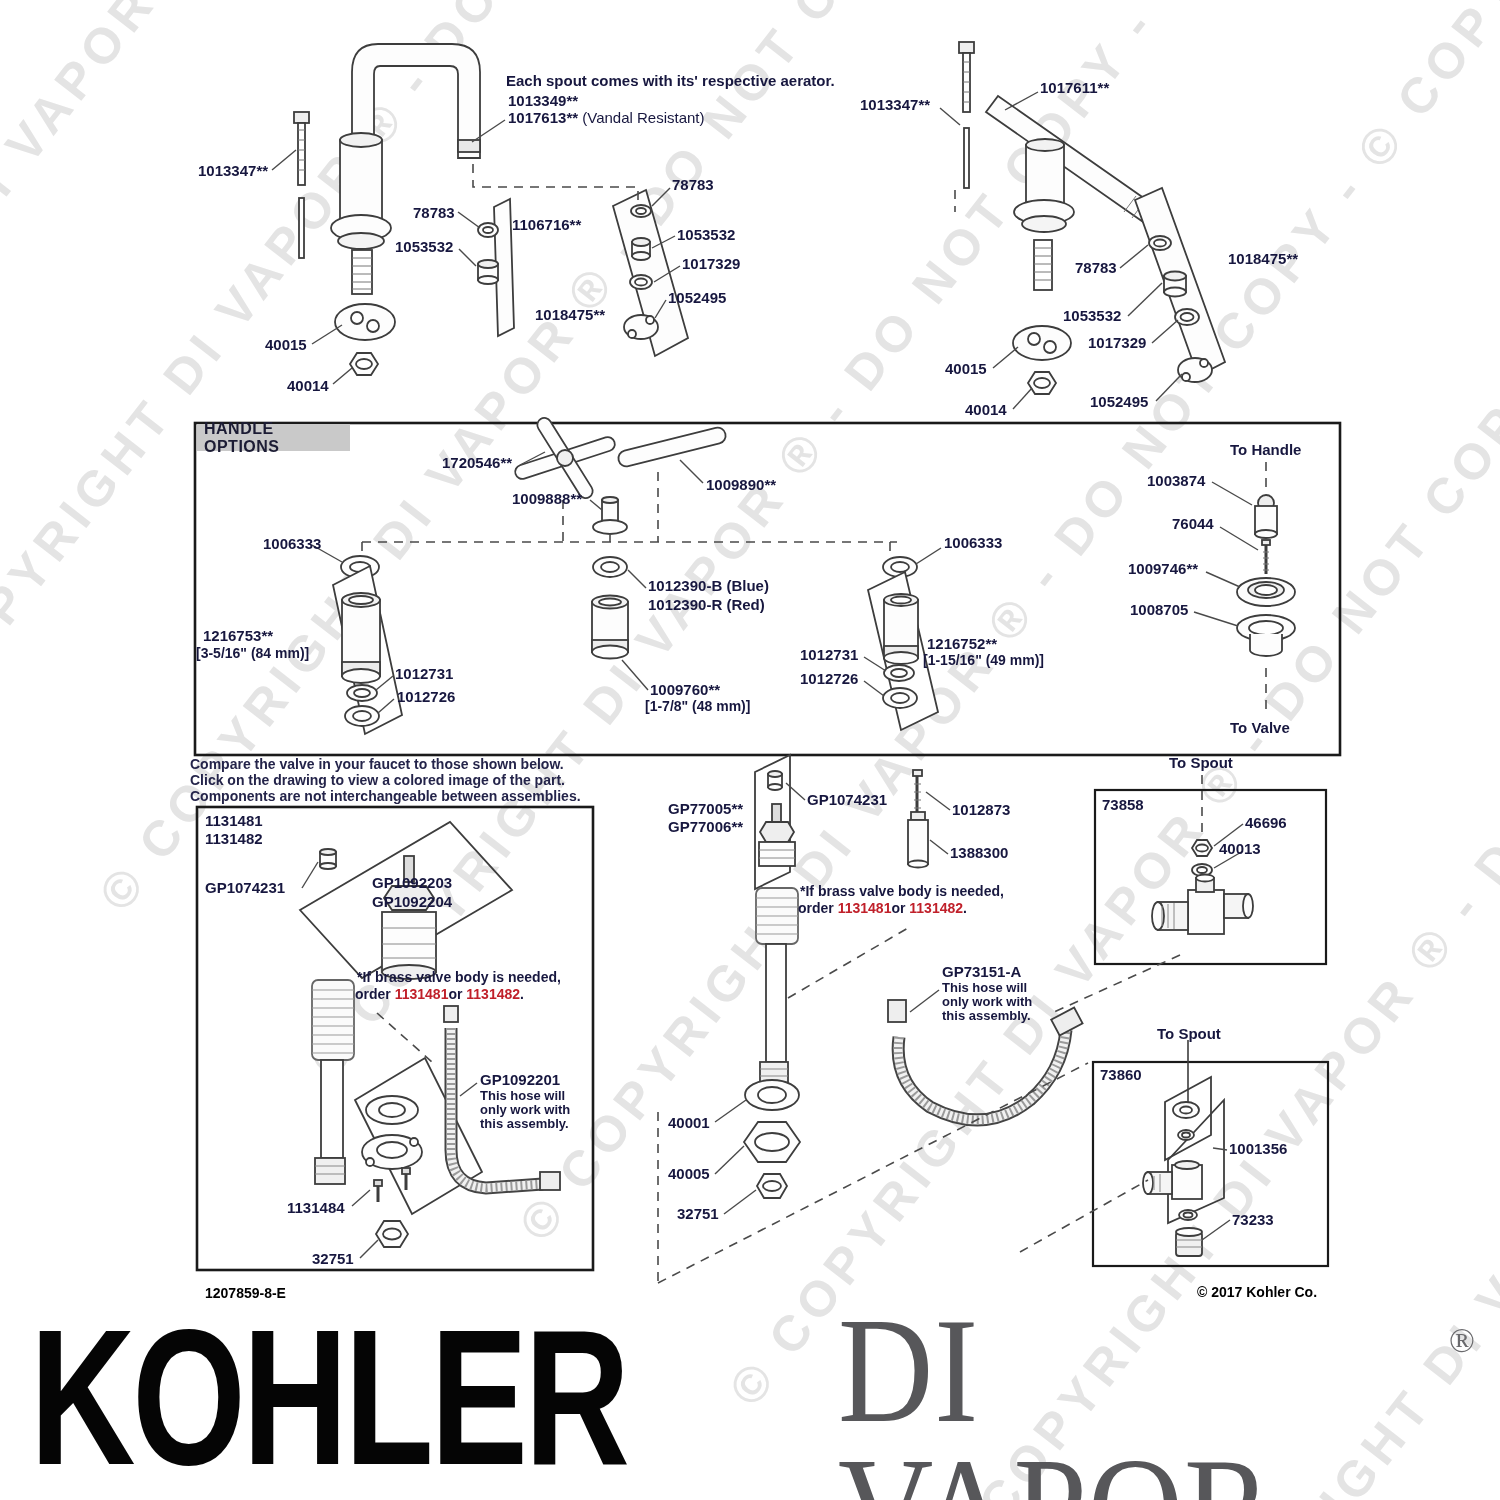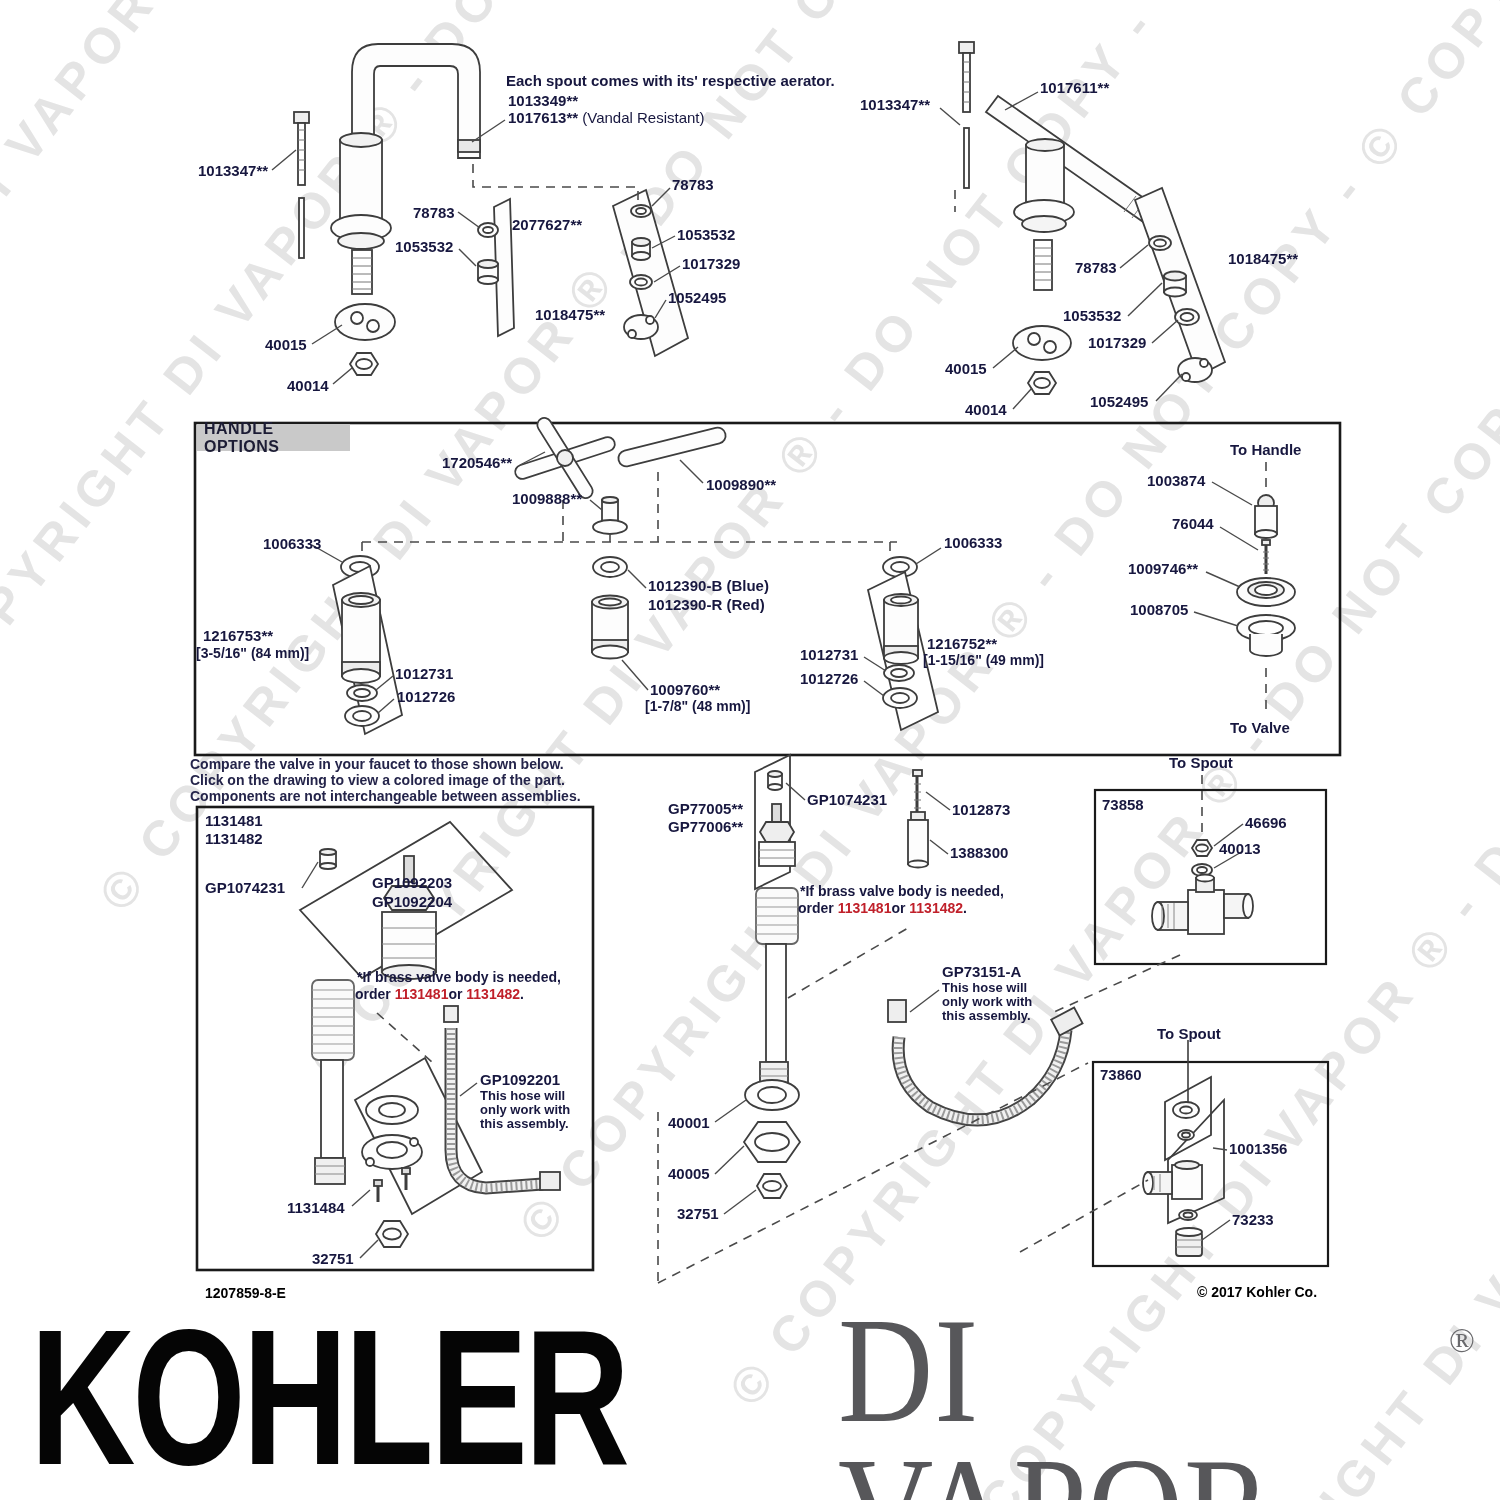--- a/index.html
+++ b/index.html
@@ -448,21 +448,21 @@
     </g>
   </svg>
 
   <div class="hdr-bar">HANDLE OPTIONS</div>
 
   <div class="lbl it" style="left:506px;top:72px">Each spout comes with its' respective aerator.</div>
   <div class="lbl" style="left:508px;top:92px">1013349**</div>
   <div class="lbl" style="left:508px;top:109px"><span>1017613**</span> <span class="reg">(Vandal Resistant)</span></div>
   <div class="lbl" style="left:198px;top:162px">1013347**</div>
   <div class="lbl" style="left:413px;top:204px">78783</div>
-  <div class="lbl" style="left:512px;top:216px">2077627**</div>
+  <div class="lbl" style="left:512px;top:216px">1106716**</div>
   <div class="lbl" style="left:395px;top:238px">1053532</div>
   <div class="lbl" style="left:535px;top:306px">1018475**</div>
   <div class="lbl" style="left:265px;top:336px">40015</div>
   <div class="lbl" style="left:287px;top:377px">40014</div>
   <div class="lbl" style="left:672px;top:176px">78783</div>
   <div class="lbl" style="left:677px;top:226px">1053532</div>
   <div class="lbl" style="left:682px;top:255px">1017329</div>
   <div class="lbl" style="left:668px;top:289px">1052495</div>
 
   <div class="lbl" style="left:860px;top:96px">1013347**</div>

